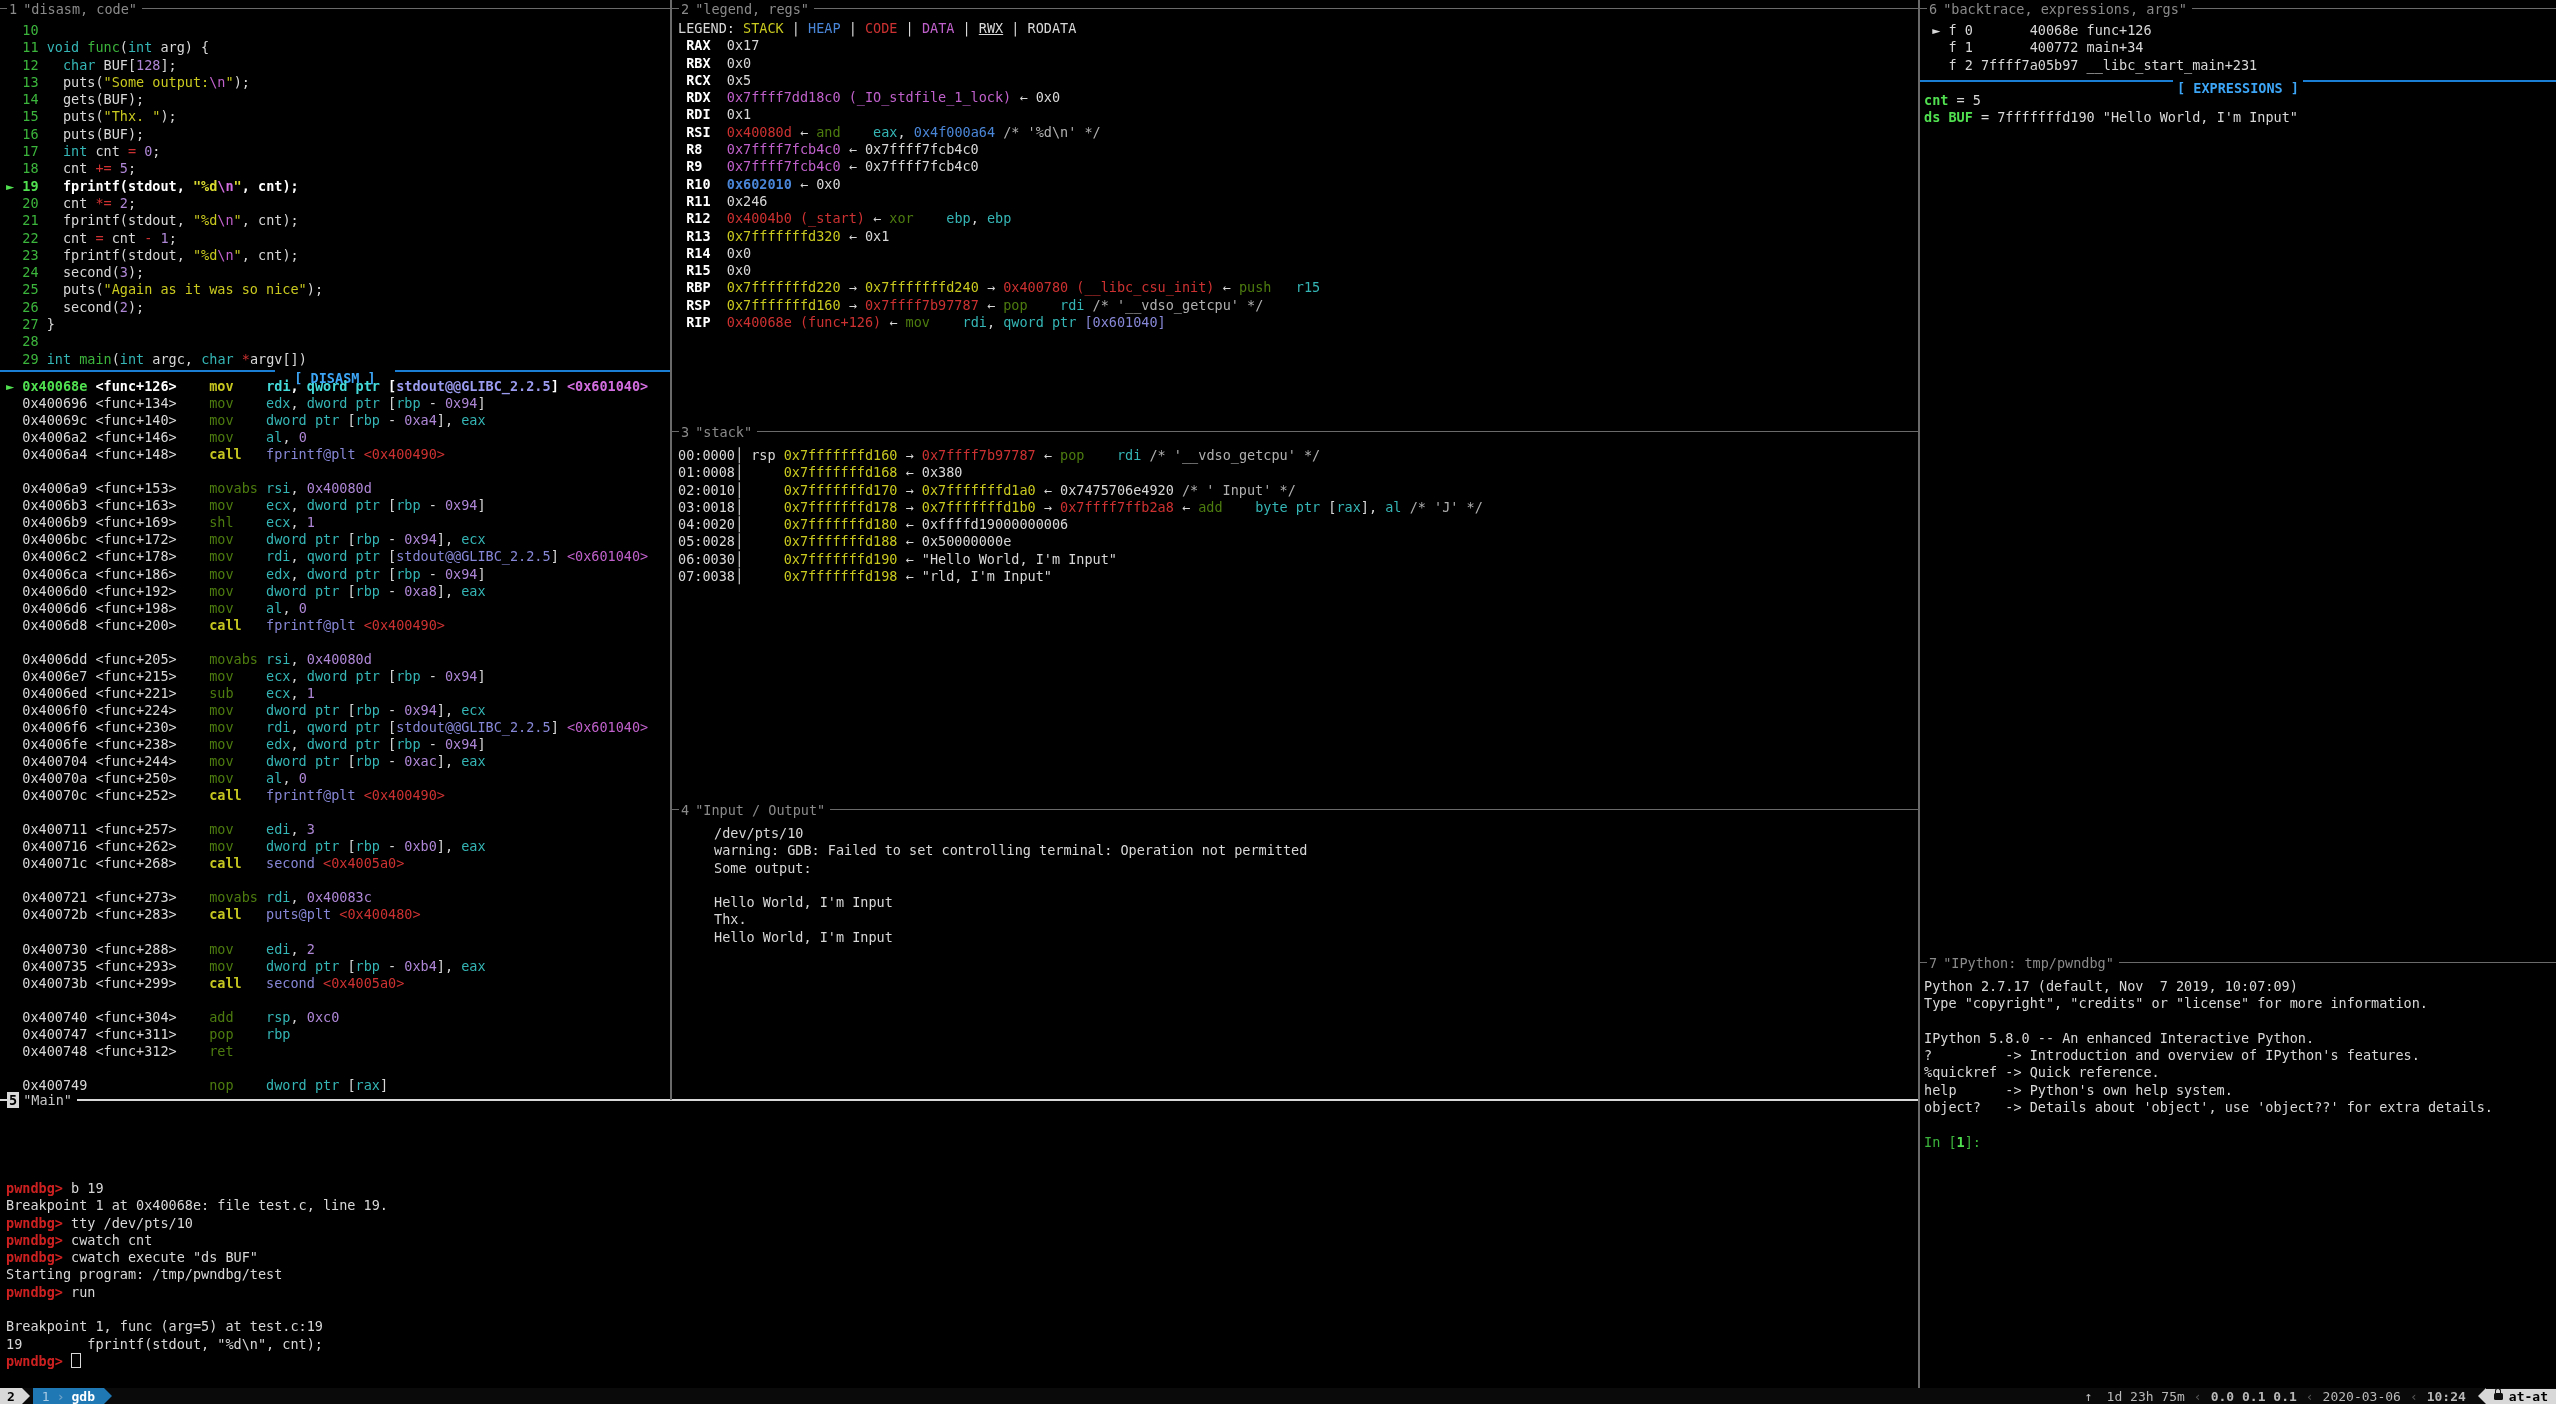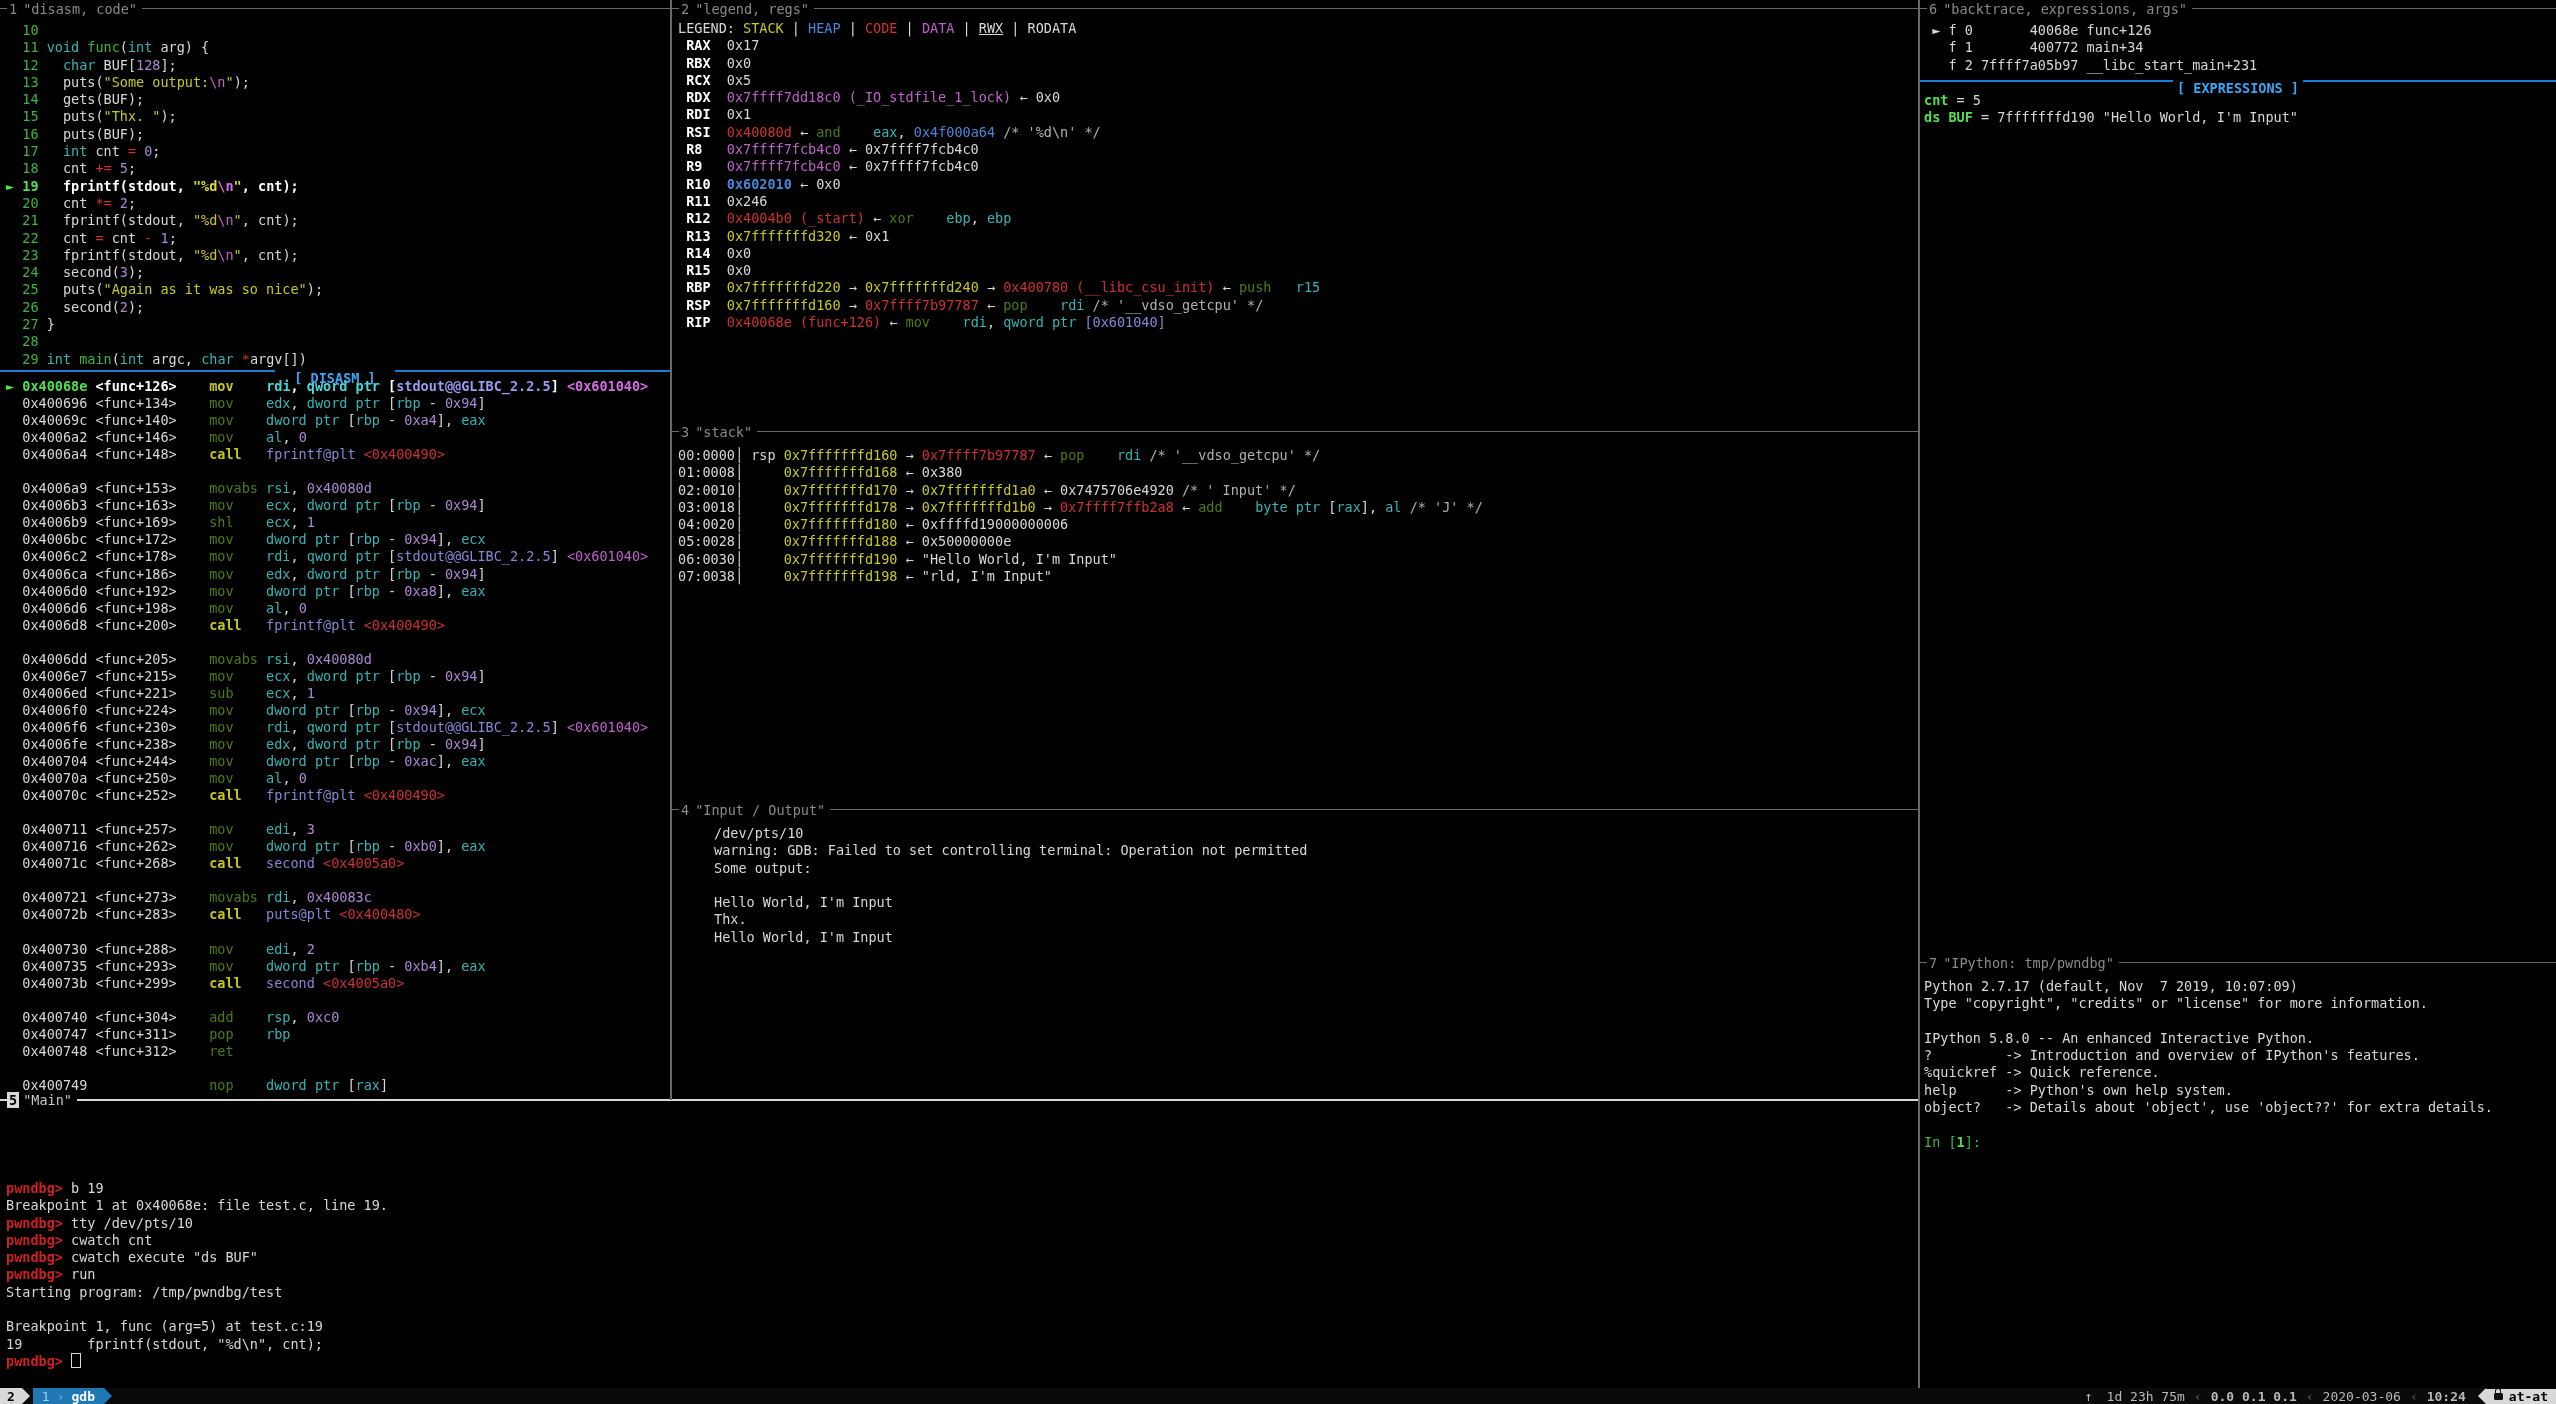--- a/index.html
+++ b/index.html
@@ -259,22 +259,22 @@
   <span class="tnum">5</span>
   <span class="ttext">"Main"</span>
   <span class="tseg grow"></span>
 </div>
 <div class="pane" style="left:6px;top:1180px;width:1900px;">
     <div class="tl"><span class="c-rb">pwndbg&gt; </span><span class="c-w">b 19</span></div>
     <div class="tl"><span class="c-w">Breakpoint 1 at 0x40068e: file test.c, line 19.</span></div>
     <div class="tl"><span class="c-rb">pwndbg&gt; </span><span class="c-w">tty /dev/pts/10</span></div>
     <div class="tl"><span class="c-rb">pwndbg&gt; </span><span class="c-w">cwatch cnt</span></div>
     <div class="tl"><span class="c-rb">pwndbg&gt; </span><span class="c-w">cwatch execute "ds BUF"</span></div>
+    <div class="tl"><span class="c-w">Starting program: /tmp/pwndbg/test</span></div>
     <div class="tl"><span class="c-rb">pwndbg&gt; </span><span class="c-w">run</span></div>
-    <div class="tl"><span class="c-w">Starting program: /tmp/pwndbg/test</span></div>
     <div class="tl">&nbsp;</div>
     <div class="tl"><span class="c-w">Breakpoint 1, func (arg=5) at test.c:19</span></div>
     <div class="tl"><span class="c-w">19        fprintf(stdout, "%d\n", cnt);</span></div>
     <div class="tl"><span class="c-rb">pwndbg&gt; </span><span class="c-cur"></span></div>
   </div>
 
 <div class="vborder" style="left:670px;top:0;height:1100px;"></div>
 <div class="vborder" style="left:1918px;top:0;height:1388px;"></div>
 
 <div class="statusbar">

